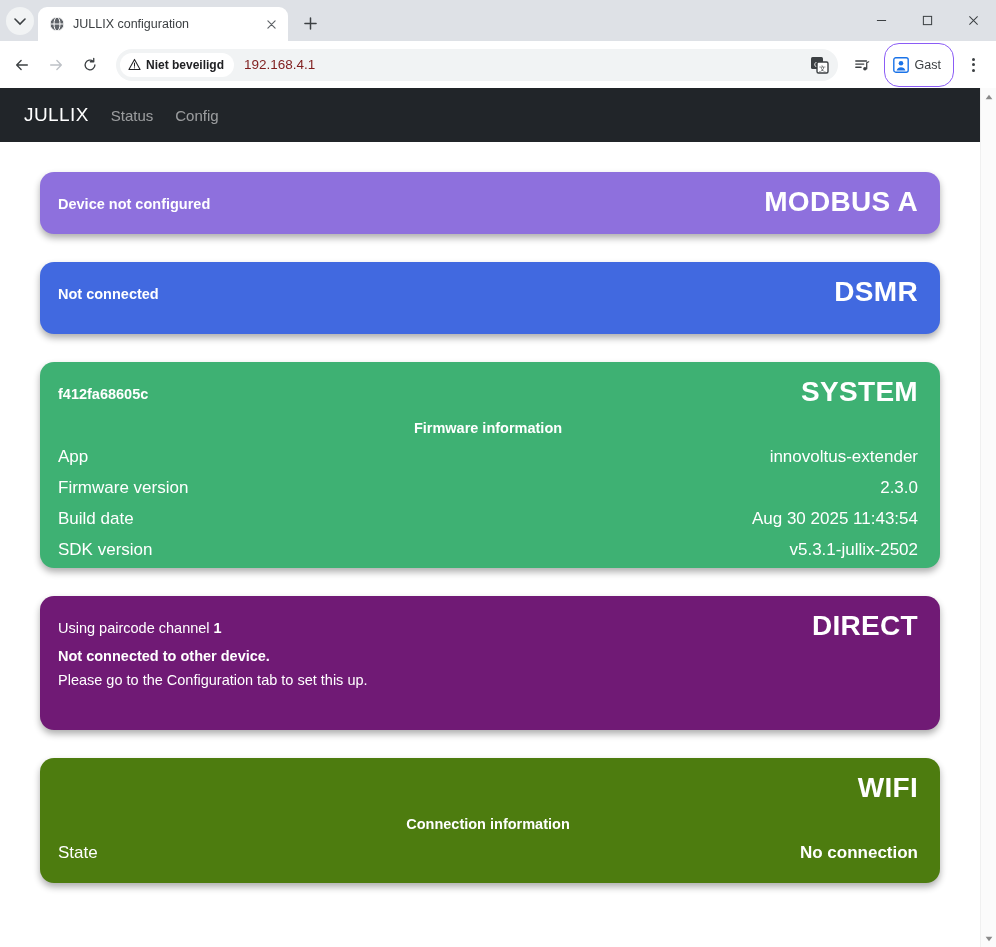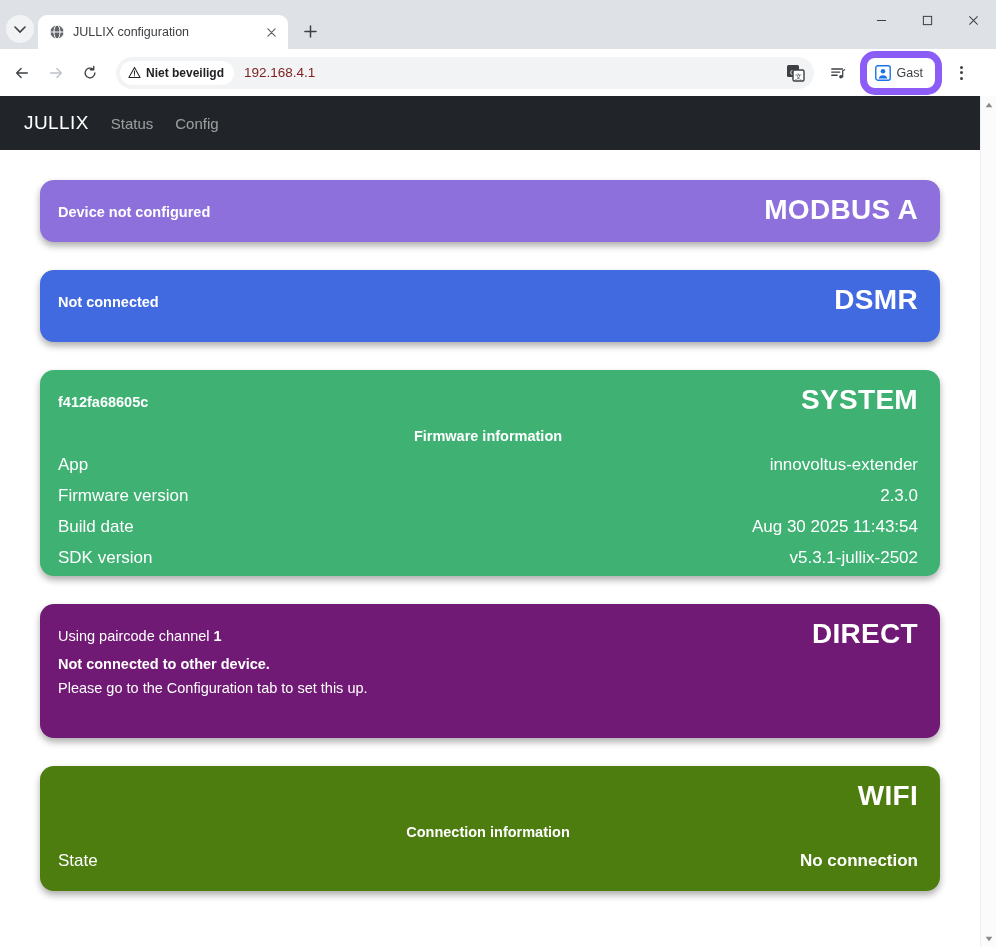--- a/index.html
+++ b/index.html
@@ -9,21 +9,21 @@
     font-family: "Liberation Sans", sans-serif;
     background: #ffffff;
     overflow: hidden;
   }
 
   
   .browser { width: 996px; height: 947px; display: flex; flex-direction: column;
              background: #dee1e6; position: relative; }
 
   
-  .tabstrip { height: 49px; background: #dee1e6; display: flex; align-items: flex-end;
+  .tabstrip { height: 41px; background: #dee1e6; display: flex; align-items: flex-end;
               padding-left: 6px; position: relative; }
   .tab-search { width: 28px; height: 28px; margin-bottom: 6px; border-radius: 14px;
                 background: #f1f3f4; display: flex; align-items: center; justify-content: center;
                 margin-right: 4px; }
   .tab-search svg { width: 12px; height: 12px; }
   .tab { height: 34px; width: 250px; background: #ffffff; border-radius: 9px 9px 0 0;
          display: flex; align-items: center; padding: 0 8px 0 11px; gap: 8px; position: relative; }
   .tab-favicon { width: 16px; height: 16px; flex: 0 0 16px; }
   .tab-title { font-size: 12.5px; color: #3c4043; flex: 1 1 auto; white-space: nowrap;
                overflow: hidden; text-overflow: ellipsis; }
@@ -33,35 +33,35 @@
   .new-tab { width: 28px; height: 28px; margin: 0 0 4px 8px; border-radius: 14px;
              display: flex; align-items: center; justify-content: center; color: #5f6368; }
   .new-tab svg { width: 13px; height: 13px; }
   .win-controls { position: absolute; right: 0; top: 0; height: 41px; display: flex; }
   .win-btn { width: 46px; height: 41px; display: flex; align-items: center;
              justify-content: center; color: #3c4043; }
   .win-btn svg { width: 11px; height: 11px; }
 
   
   .toolbar { height: 47px; background: #ffffff; display: flex; align-items: center;
-             padding: 0 20px 0 6px; gap: 2px; }
+             padding: 0 8px 0 6px; gap: 2px; }
   .tb-btn { width: 32px; height: 32px; border-radius: 16px; display: flex;
             align-items: center; justify-content: center; color: #3c4043; flex: 0 0 32px; }
   .tb-btn svg { width: 16px; height: 16px; }
   .tb-btn.disabled { color: #bdc1c6; }
   .omnibox { flex: 1 1 auto; height: 32px; background: #f1f3f4; border-radius: 16px;
              display: flex; align-items: center; padding: 0 6px 0 4px; margin: 0 6px 0 8px;
              position: relative; }
   .notsecure { height: 24px; background: #ffffff; border-radius: 12px; display: flex;
                align-items: center; gap: 5px; padding: 0 10px 0 8px; }
   .notsecure svg { width: 13px; height: 13px; flex: 0 0 13px; }
   .notsecure span { font-size: 12px; font-weight: bold; color: #202124; white-space: nowrap; }
   .url { font-size: 13.5px; color: #7f1d1d; margin-left: 10px; }
   .translate-ic { position: absolute; right: 8px; width: 20px; height: 20px; }
-  .profile-pill { height: 44px; border: 7px solid #8b5cf6; border-radius: 15px; display: flex;
+  .profile-pill { height: 44px; border: 1px solid #8b5cf6; border-radius: 15px; display: flex;
                   align-items: center; gap: 6px; padding: 0 12px 0 8px; margin-left: 4px; }
   .profile-pill svg { width: 16px; height: 16px; }
   .profile-pill span { font-size: 12.5px; color: #3c4043; }
   .menu-dots { width: 30px; height: 30px; display: flex; flex-direction: column;
                align-items: center; justify-content: center; gap: 2.5px; margin-left: 2px; }
   .menu-dots i { width: 3px; height: 3px; border-radius: 50%; background: #3c4043; display: block; }
 
   
   .viewport { flex: 1 1 auto; background: #ffffff; position: relative; overflow: hidden;
               display: flex; }

